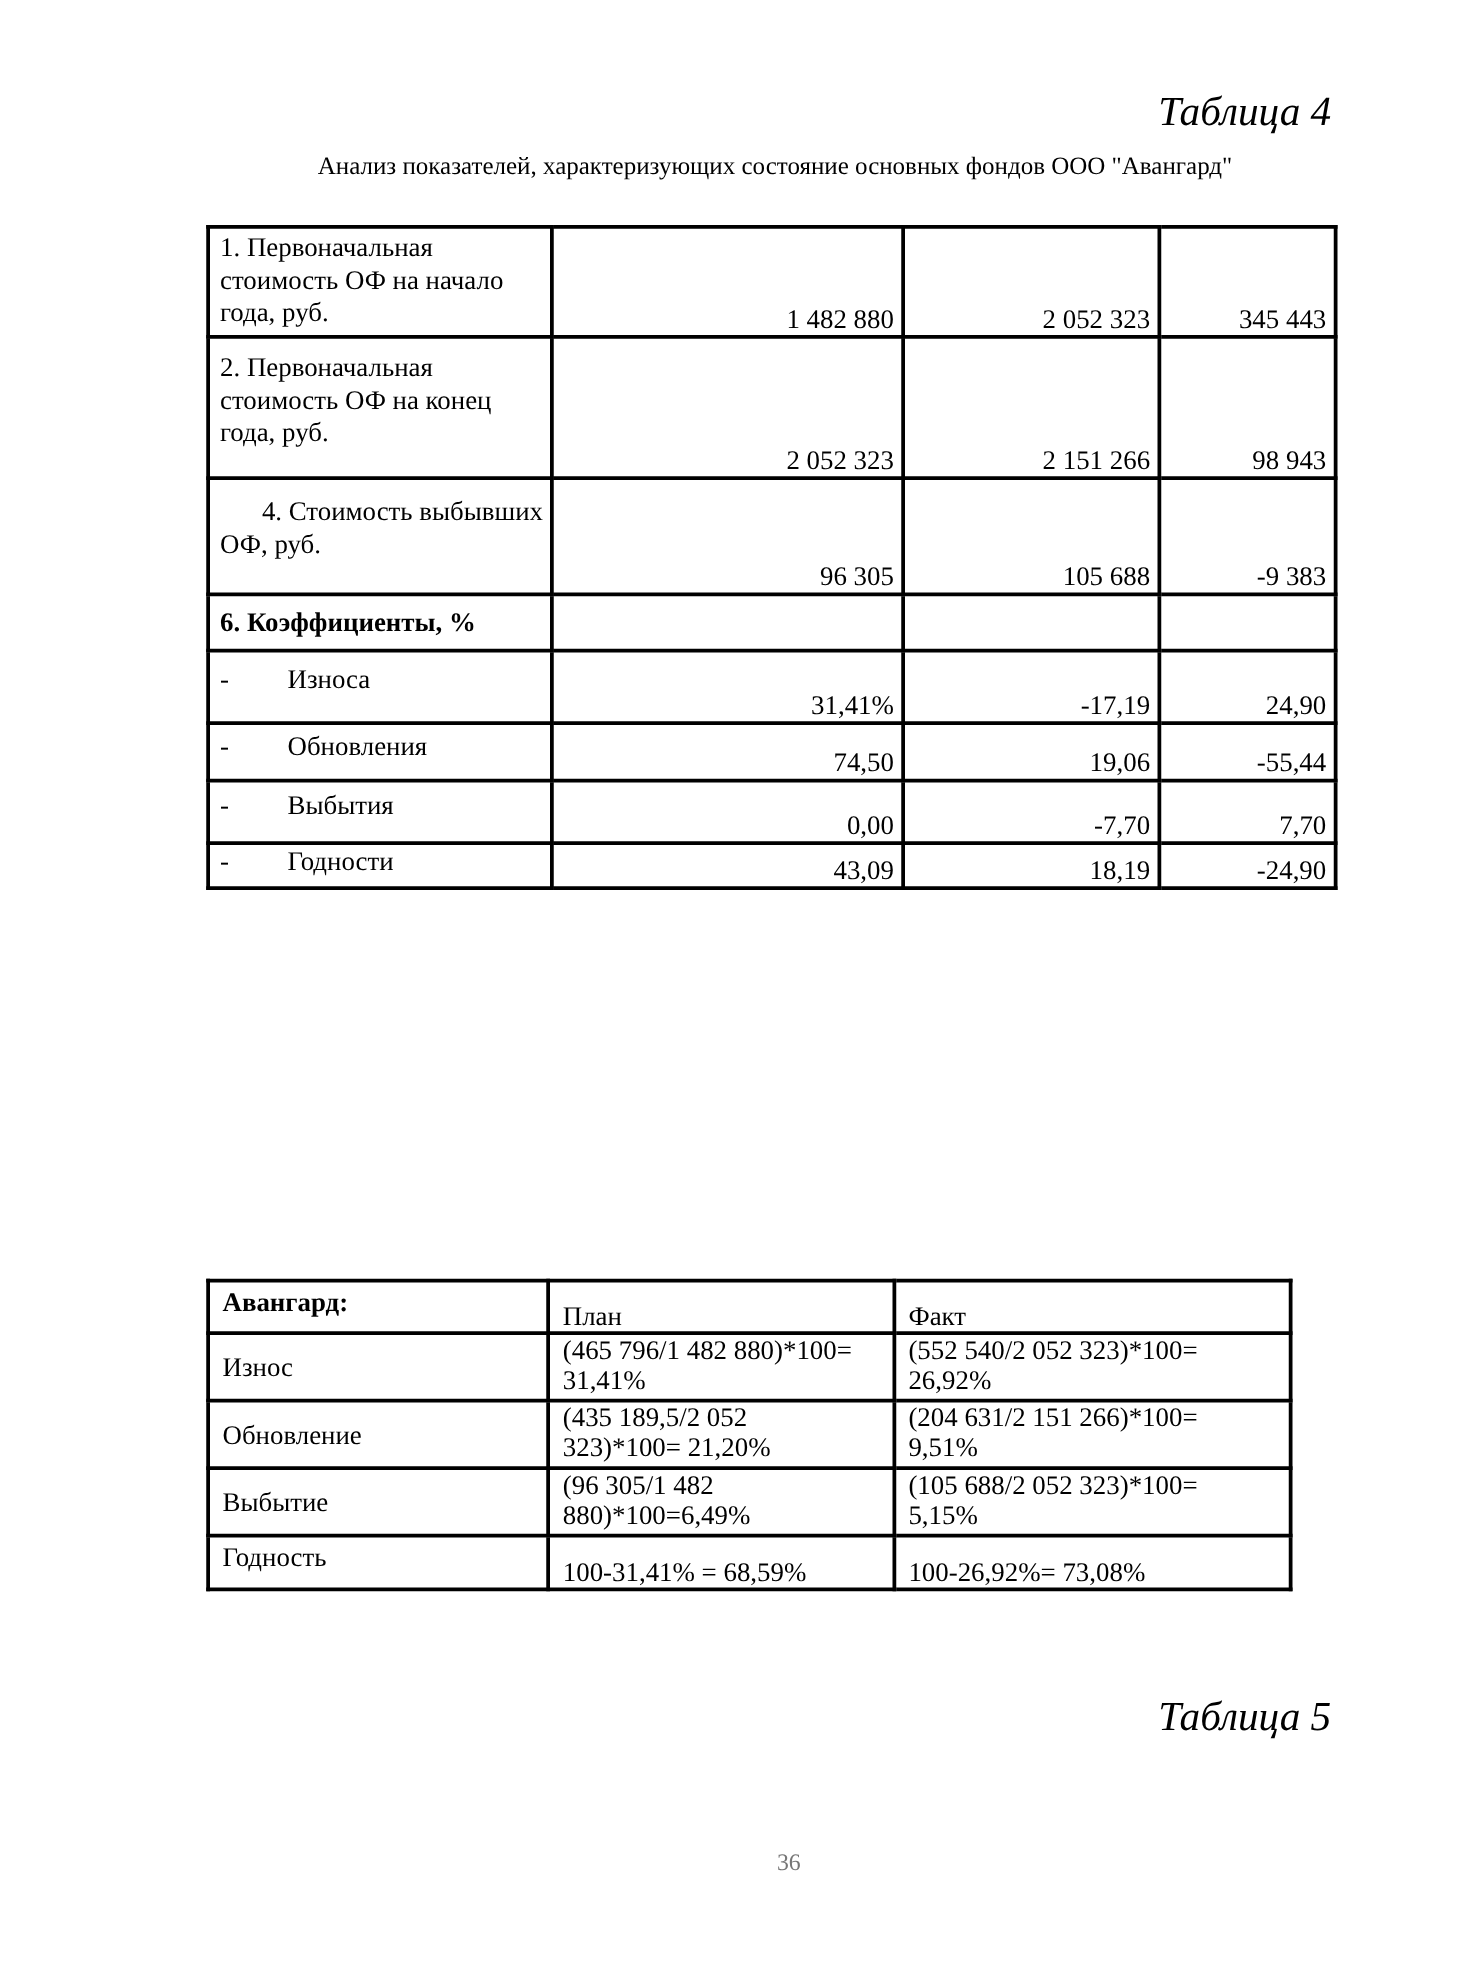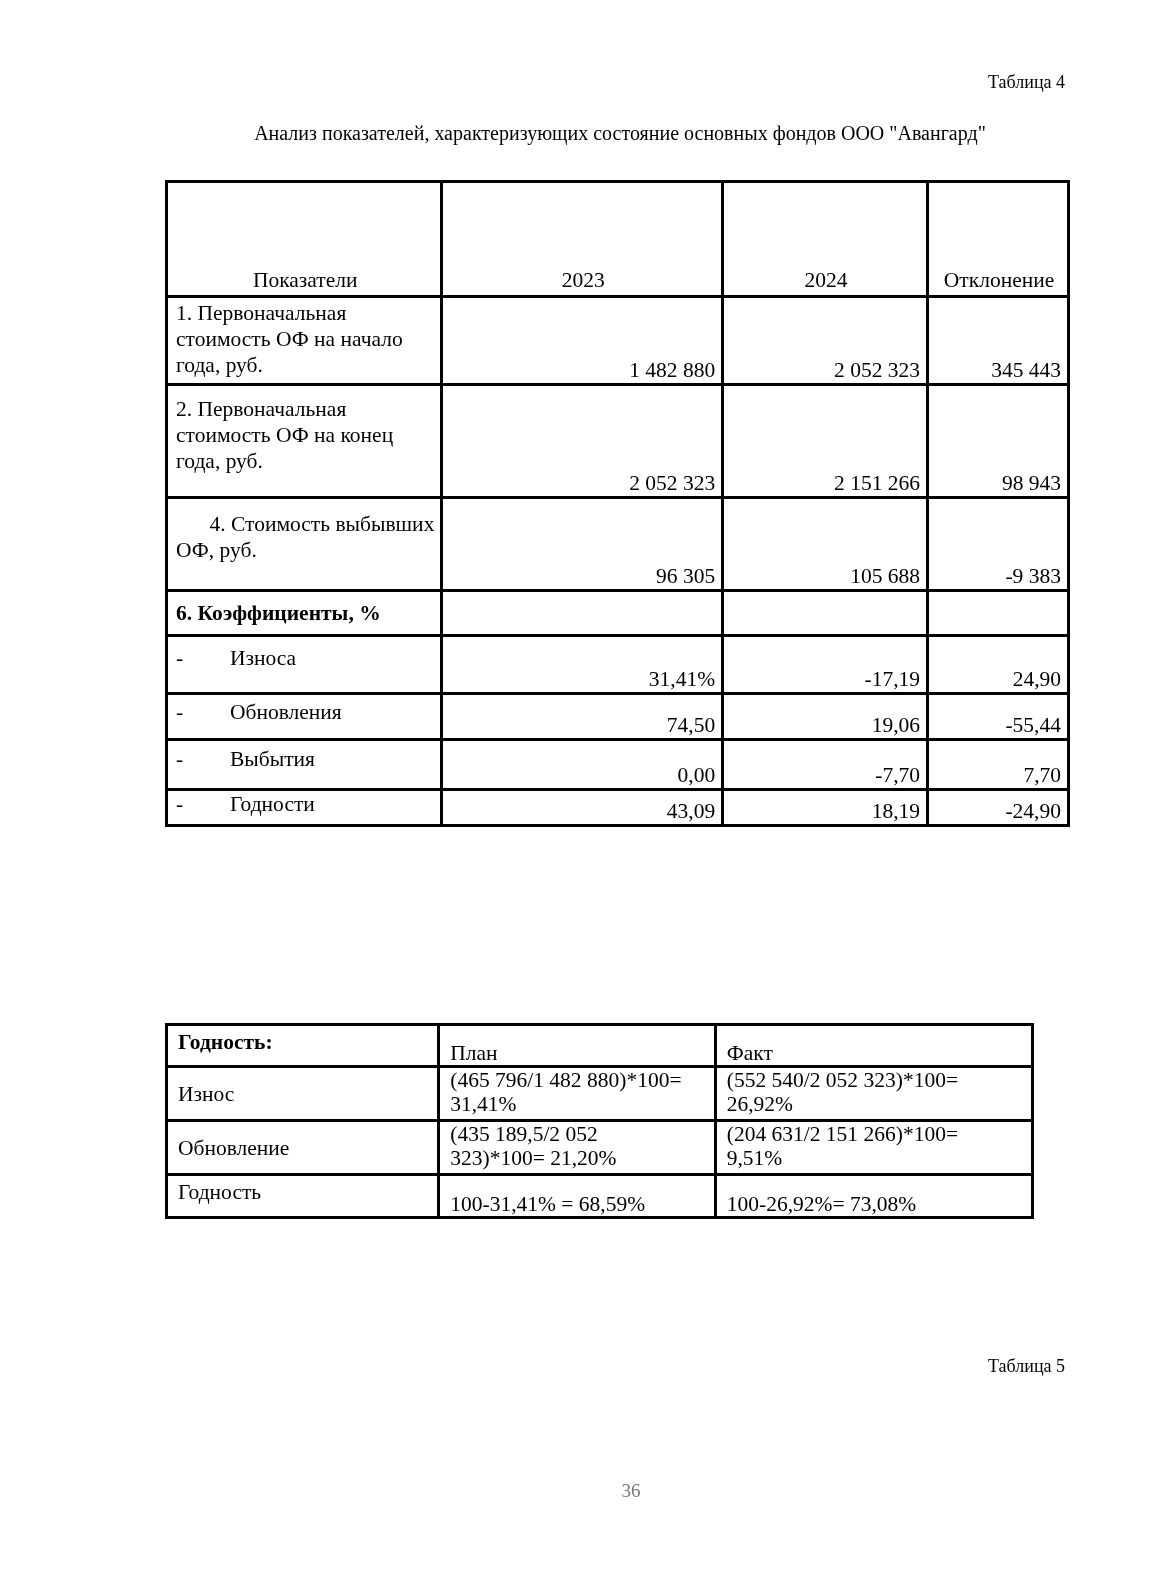--- a/index.html
+++ b/index.html
@@ -1,21 +1,21 @@
 <!DOCTYPE html>
 <html><head>
 <meta charset="utf-8">
 <style>
   html, body { margin: 0; padding: 0; background: #ffffff; }
   body {
     width: 1170px; height: 1578px; position: relative; overflow: hidden;
     font-family: "Liberation Serif", "DejaVu Serif", serif; color: #000;
   }
   .table-label {
-    position: absolute; right: 105px; font-size: 18px;
+    position: absolute; right: 105px; font-style: italic; font-size: 33px;
   }
   #label4 { top: 72px; }
   #label5 { top: 1356px; }
   .title {
     position: absolute; left: 165px; width: 910px; top: 119px;
     text-align: center; font-size: 20px; line-height: 29px;
   }
   .main-table {
     position: absolute; left: 165px; top: 180px;
     border-collapse: collapse; table-layout: fixed; width: 905px;
@@ -63,26 +63,20 @@
 <div class="title">Анализ показателей, характеризующих состояние основных фондов ООО "Авангард"</div>
 
 <table class="main-table">
   <colgroup>
       <col class="c0">
       <col class="c1">
       <col class="c2">
       <col class="c3">
     </colgroup>
   <tbody>
-      <tr class="hdr">
-    <td>Показатели</td>
-    <td>2023</td>
-    <td>2024</td>
-    <td>Отклонение</td>
-  </tr>
   <tr class="r1">
     <td class="lbl">1. Первоначальная стоимость ОФ на начало года, руб.</td>
     <td class="num">1 482 880</td>
     <td class="num">2 052 323</td>
     <td class="num">345 443</td>
   </tr>
   <tr class="r2">
     <td class="lbl" style="padding-top:10px !important">2. Первоначальная стоимость ОФ на конец года, руб.</td>
     <td class="num">2 052 323</td>
     <td class="num">2 151 266</td>
@@ -128,21 +122,21 @@
   </table>
 
 <table class="calc-table">
   <colgroup>
       <col class="k0">
       <col class="k1">
       <col class="k2">
     </colgroup>
   <tbody>
       <tr class="ch">
-    <td class="hl" style="font-weight:bold">Годность:</td>
+    <td class="hl" style="font-weight:bold">Авангард:</td>
     <td class="hr">План</td>
     <td class="hr">Факт</td>
   </tr>
   <tr class="cr">
     <td>Износ</td>
     <td class="f">
           <div>(465 796/1 482 880)*100=</div>
           <div>31,41%</div>
         </td>
     <td class="f">
@@ -154,20 +148,31 @@
     <td>Обновление</td>
     <td class="f">
           <div>(435 189,5/2 052</div>
           <div>323)*100= 21,20%</div>
         </td>
     <td class="f">
           <div>(204 631/2 151 266)*100=</div>
           <div>9,51%</div>
         </td>
   </tr>
+  <tr class="cr">
+    <td>Выбытие</td>
+    <td class="f">
+          <div>(96 305/1 482</div>
+          <div>880)*100=6,49%</div>
+        </td>
+    <td class="f">
+          <div>(105 688/2 052 323)*100=</div>
+          <div>5,15%</div>
+        </td>
+  </tr>
   <tr class="cg">
     <td style="vertical-align:top;padding-top:4px">Годность</td>
     <td class="f">100-31,41% = 68,59%</td>
     <td class="f">100-26,92%= 73,08%</td>
   </tr>
 </tbody>
   </table>
 
 <div id="label5" class="table-label">Таблица 5</div>
 <div class="page-num">36</div>

